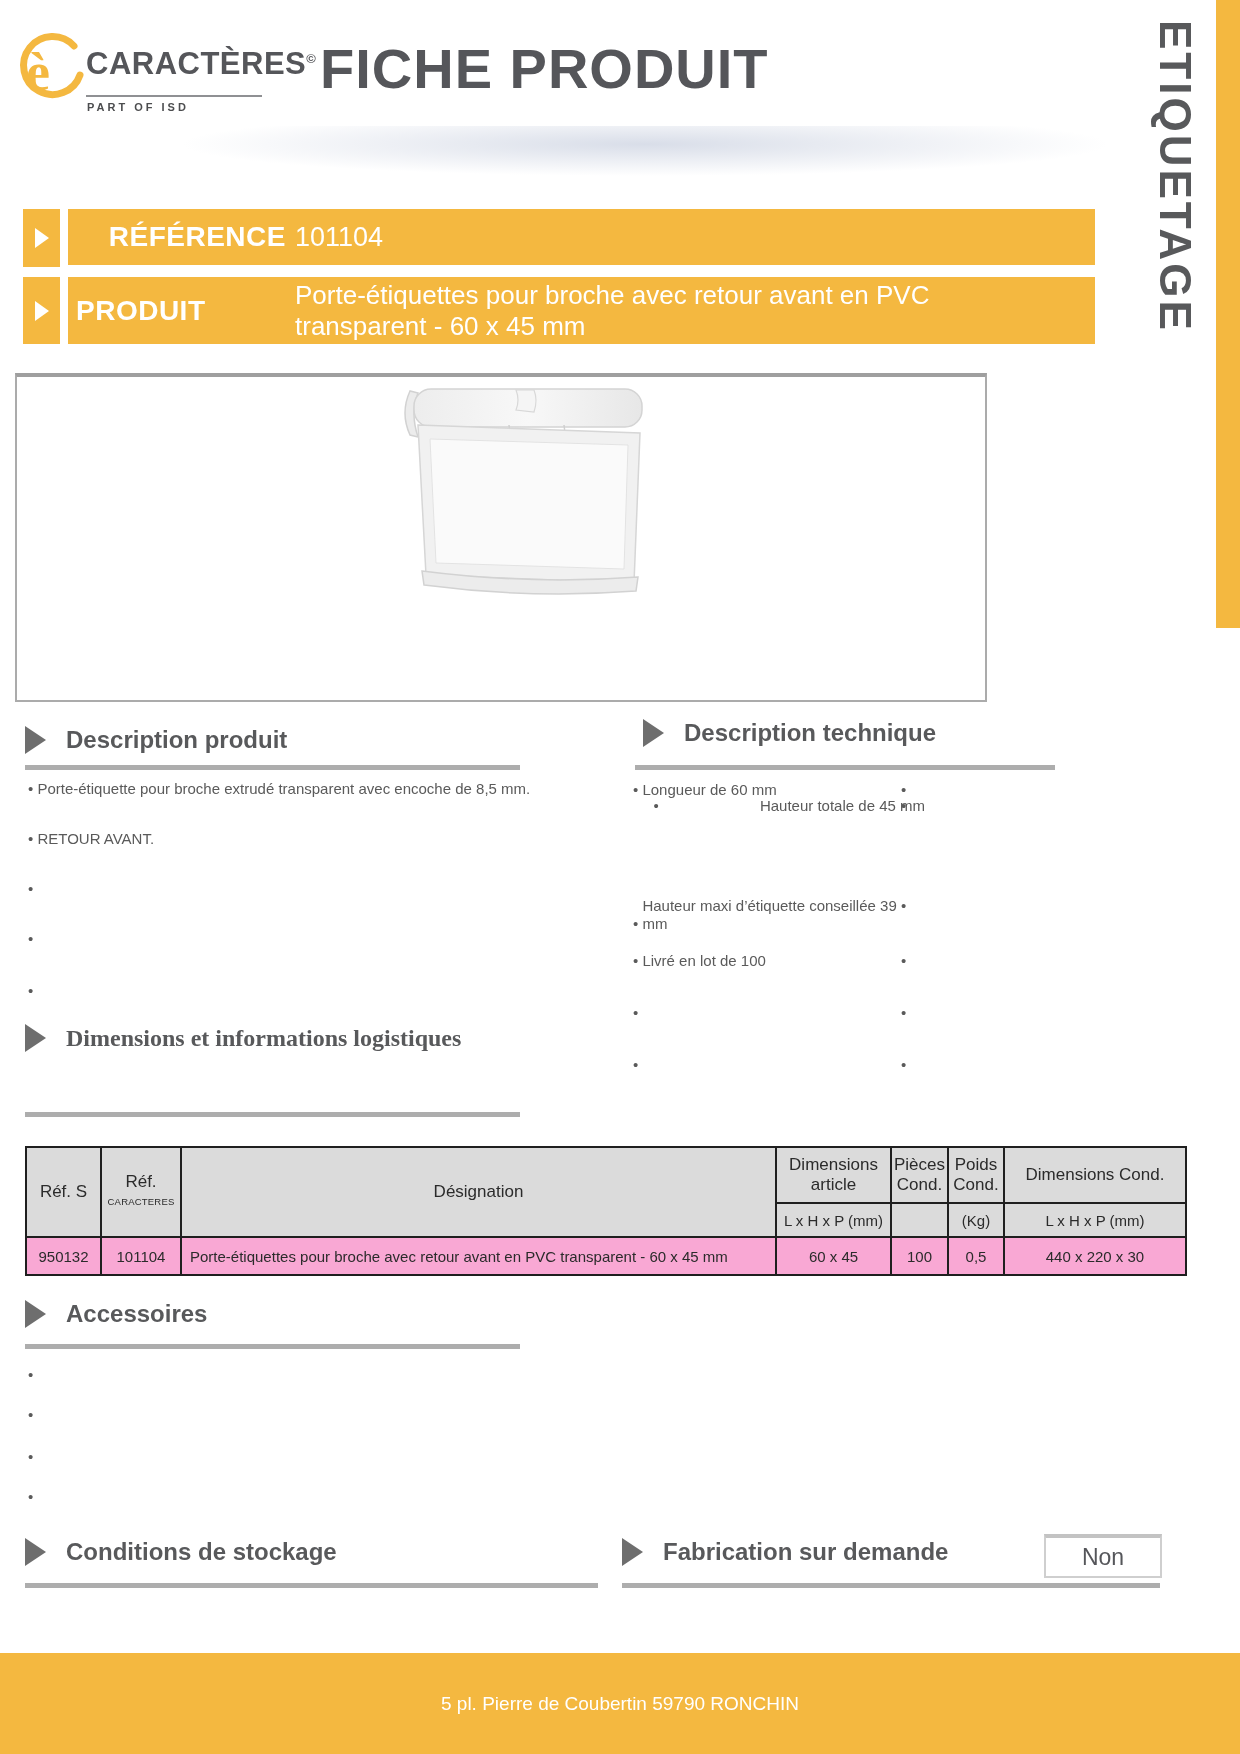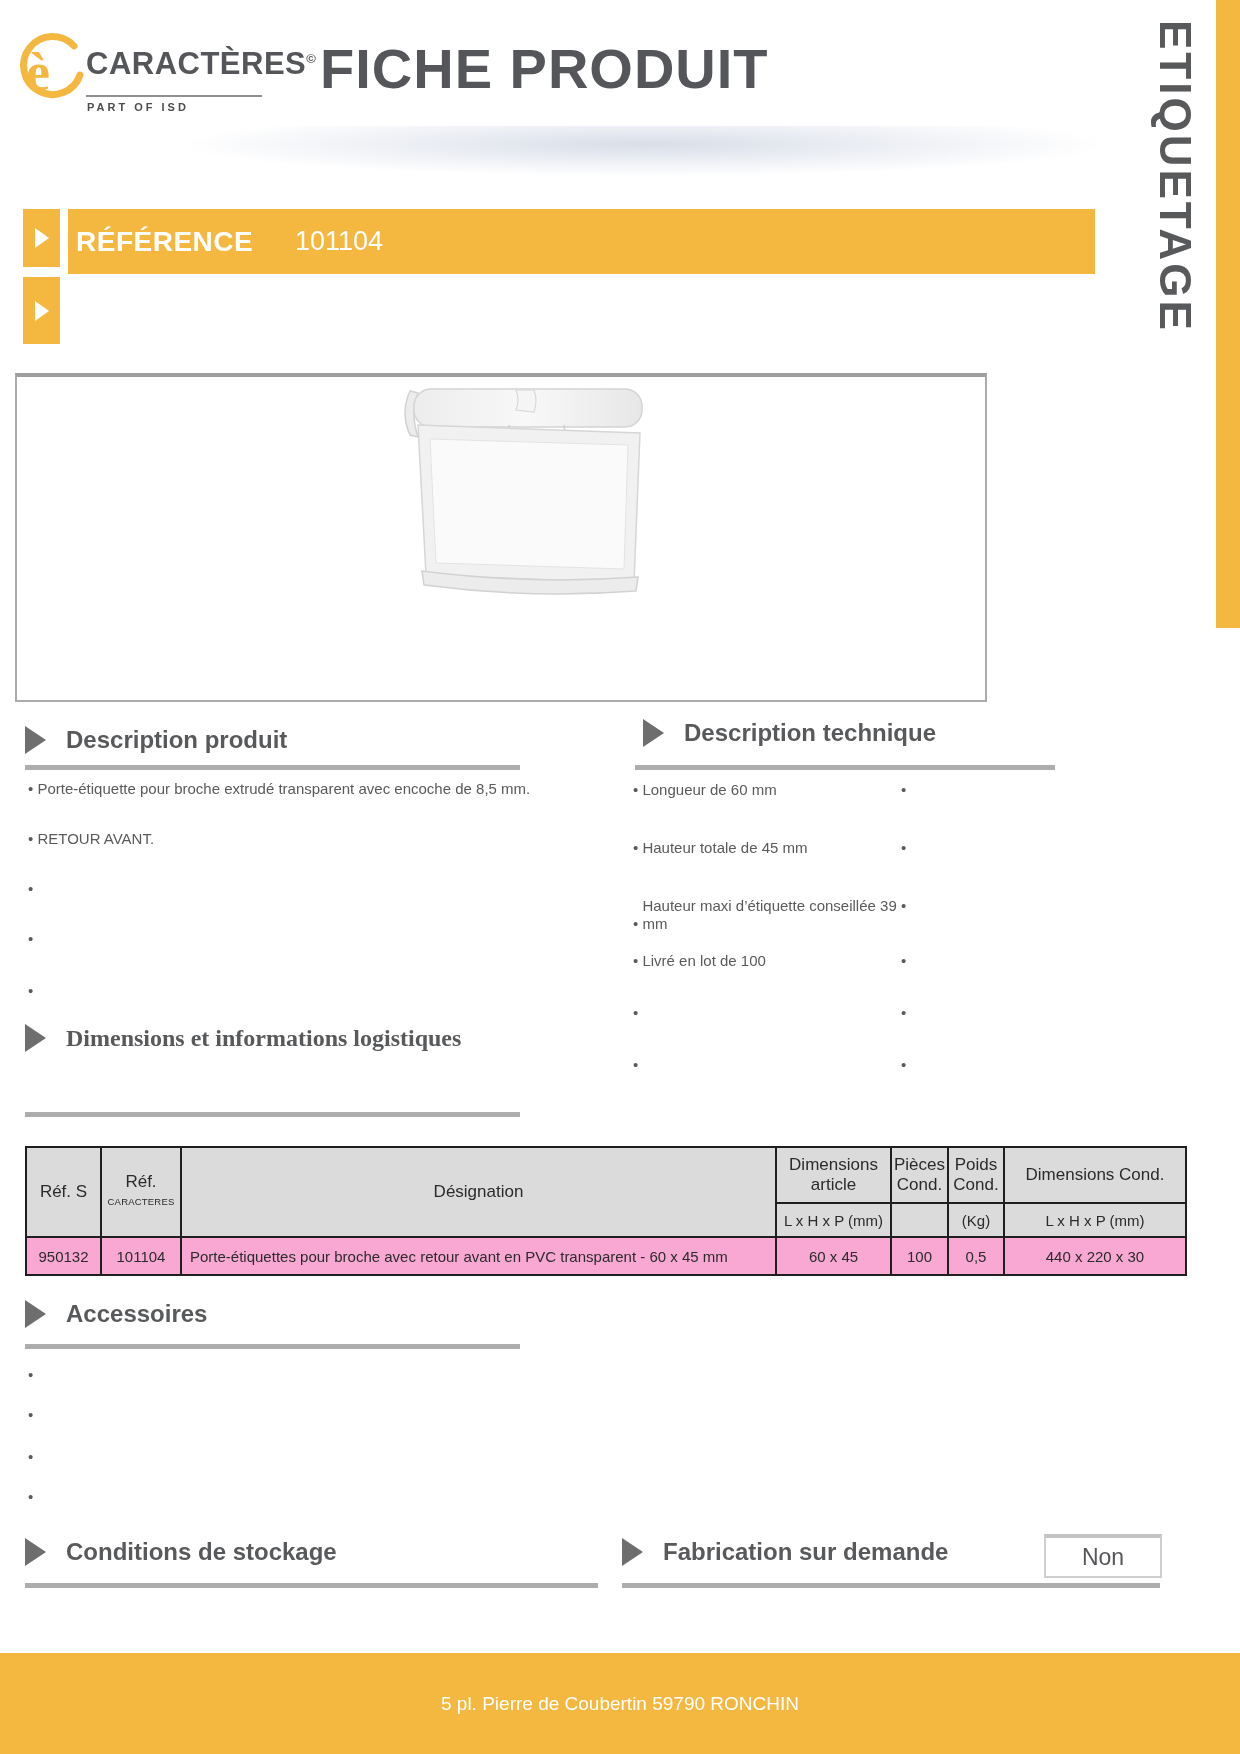--- a/index.html
+++ b/index.html
@@ -20,21 +20,21 @@
   
   #side-bar{right:0;top:0;width:24px;height:628px;background:#F4B840;}
   #side-label{right:40px;top:20px;writing-mode:vertical-rl;font-size:44px;font-weight:600;
      color:#58595B;letter-spacing:3px;}
 
   
   .arrow-sq{left:23px;width:37px;background:#F4B840;display:flex;align-items:center;justify-content:center;}
   .w-tri{width:0;height:0;border-style:solid;border-width:10px 0 10px 14px;border-color:transparent transparent transparent #fff;}
   .banner{left:68px;width:1027px;background:#F4B840;color:#fff;display:flex;align-items:center;}
   #ref-row-sq{top:209px;height:58px;}
-  #ref-row{top:209px;height:65px;}
+  #ref-row{top:209px;height:56px;text-align:right;}
   #prod-row-sq{top:277px;height:67px;}
   #prod-row{top:277px;height:67px;}
   .banner .blabel{font-size:28px;font-weight:bold;margin-left:8px;width:210px;letter-spacing:.5px;}
   #ref-value{font-size:27px;margin-left:9px;}
   #prod-value{font-size:26px;line-height:31px;margin-left:9px;width:660px;}
 
   
   #image-box{left:15px;top:373px;width:968px;height:323px;background:#fff;
      border:2px solid #ababab;border-top:4px solid #9f9f9f;}
   #product-visual{left:388px;top:383px;}
@@ -97,20 +97,24 @@
       <div class="w-tri"></div>
     </div>
   <div id="ref-row" class="abs banner">
     <div class="blabel">RÉFÉRENCE</div>
     <div id="ref-value">101104</div>
   </div>
 
   <div id="prod-row-sq" class="abs arrow-sq">
       <div class="w-tri"></div>
     </div>
+  <div id="prod-row" class="abs banner">
+    <div class="blabel">PRODUIT</div>
+    <div id="prod-value">Porte-étiquettes pour broche avec retour avant en PVC transparent - 60 x 45 mm</div>
+  </div>
 
   <div id="image-box" class="abs"></div>
   <svg id="product-visual" class="abs" width="275" height="215" viewBox="0 0 275 215">
     <defs>
       <linearGradient id="pg" x1="0" y1="0" x2="1" y2="0">
         <stop offset="0" stop-color="#ededed"></stop>
           <stop offset=".5" stop-color="#f8f8f8"></stop>
           <stop offset="1" stop-color="#e7e7e7"></stop>
       </linearGradient>
     </defs>
@@ -136,21 +140,21 @@
   <div class="abs bullet" style="left:28px;top:880px;width:520px;"></div>
   <div class="abs bullet" style="left:28px;top:930px;width:520px;"></div>
   <div class="abs bullet" style="left:28px;top:982px;width:520px;"></div>
 
   <div class="abs sec-head" style="left:643px;top:719px;">
     <div class="g-tri"></div>
     <div class="sec-title">Description technique</div>
   </div>
   <div class="abs sec-rule" style="left:635px;top:765px;width:420px;"></div>
   <div class="abs bullet t-row" style="top:781px;"><span class="t-left">Longueur de 60 mm</span><span class="dot"></span></div>
-  <div class="abs bullet t-row" style="top:839px;"><span class="t-left">Hauteur totale de 45 mm</span><span class="dot"></span></div>
+  <div class="abs bullet t-row" style="top:797px;text-align:right;"><span class="t-left">Hauteur totale de 45 mm</span><span class="dot"></span></div>
   <div class="abs bullet t-row" style="top:897px;"><span class="t-left">Hauteur maxi d’étiquette conseillée 39 mm</span><span class="dot"></span></div>
   <div class="abs bullet t-row" style="top:952px;"><span class="t-left">Livré en lot de 100</span><span class="dot"></span></div>
   <div class="abs bullet t-row" style="top:1004px;"><span class="t-left"></span><span class="dot"></span></div>
   <div class="abs bullet t-row" style="top:1056px;"><span class="t-left"></span><span class="dot"></span></div>
 
   <div class="abs sec-head" style="left:25px;top:1024px;font-family:Liberation Serif, serif;">
     <div class="g-tri"></div>
     <div class="sec-title">Dimensions et informations logistiques</div>
   </div>
   <div class="abs sec-rule" style="left:25px;top:1112px;width:495px;"></div>

